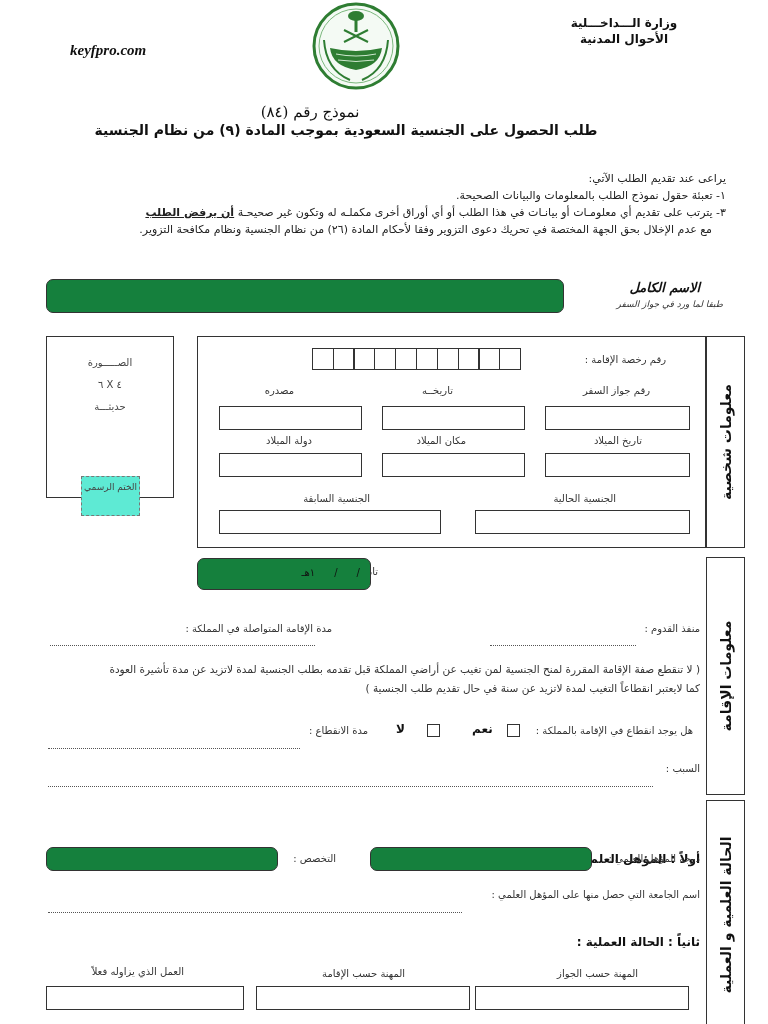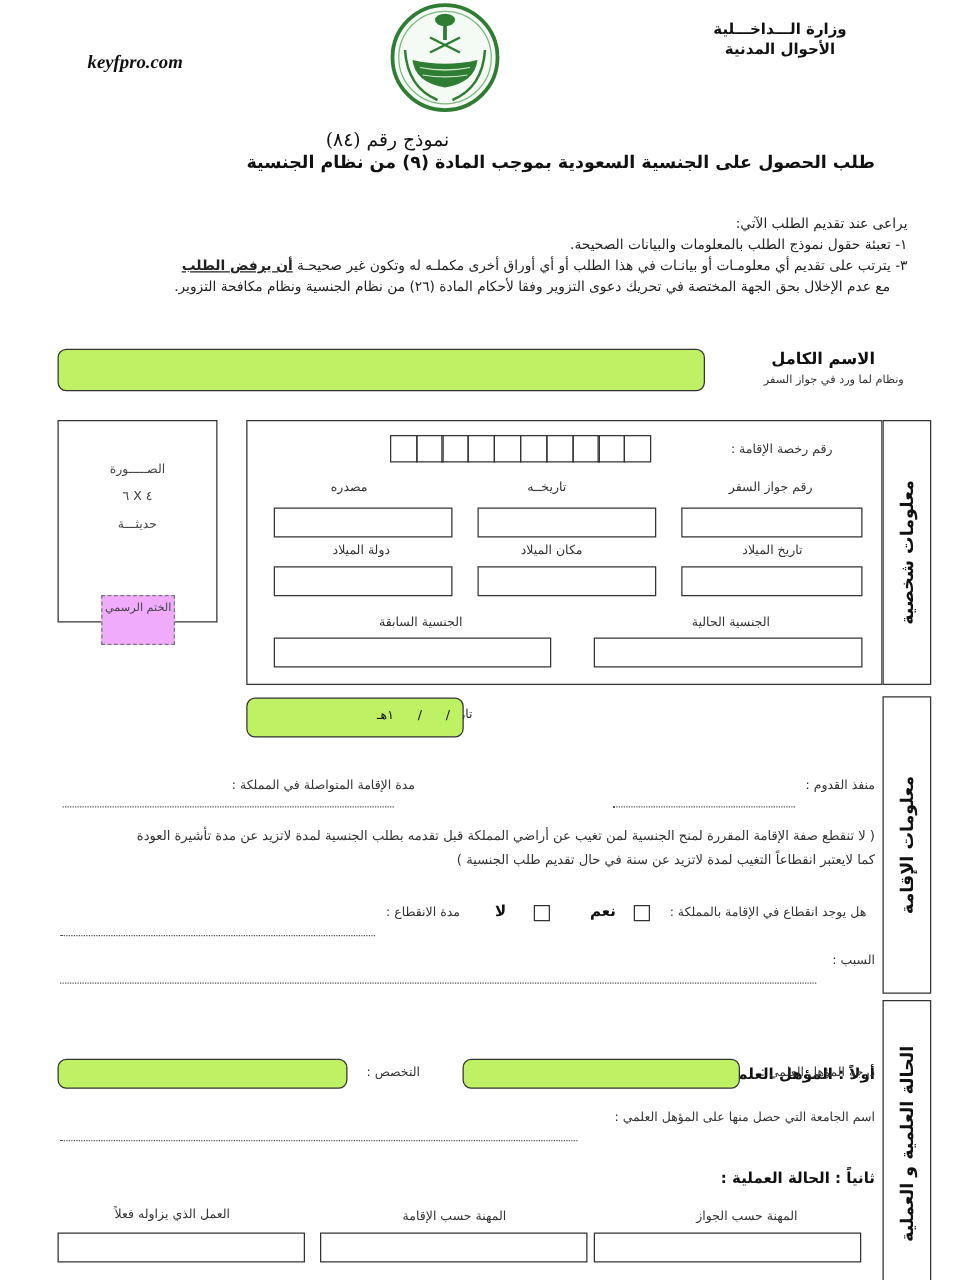--- a/index.html
+++ b/index.html
@@ -1,40 +1,40 @@
 <!DOCTYPE html>
 <html><head>
 <meta charset="utf-8">
 <style>
   html, body { margin:0; padding:0; background:#ffffff; }
   body { width:768px; height:1024px; position:relative; overflow:hidden;
          font-family:"DejaVu Sans", sans-serif; color:#111; }
   .abs { position:absolute; }
-  .rtl { direction:rtl; text-align:right; }
+  .rtl { direction:rtl; text-align:right;font-style:italic; }
   .hdr-org { right:34px; top:12px; width:220px; text-align:center; direction:rtl; }
   .hdr-org .l1 { font-family:"DejaVu Sans", sans-serif; font-weight:bold; font-size:15px; }
   .hdr-org .l2 { font-weight:bold; font-size:12px; margin-top:4px; letter-spacing:0.5px; }
   .hdr-org .l3 { font-weight:bold; font-size:12px; margin-top:2px; }
   .site { left:70px; top:42px; font-family:Liberation Serif, serif; font-style:italic; font-weight:bold; font-size:15px; }
   .emblem { left:310px; top:0; width:92px; height:96px; }
   .form-no { left:0; width:620px; top:103px; text-align:center; direction:rtl; font-family:"DejaVu Serif", serif; font-size:15px; }
-  .form-title { left:16px; width:684px; top:122px; text-align:right; direction:rtl; font-weight:bold; font-size:14px; }
+  .form-title { left:4px; width:684px; top:122px; text-align:center; direction:rtl; font-weight:bold; font-size:14px; }
   .notes { right:42px; top:170px; width:690px; direction:rtl; text-align:right; font-size:11px; line-height:17px; color:#222; }
   .notes .u { font-weight:bold; text-decoration:underline; }
   .box { border:1.3px solid #333; background:#fff; box-sizing:border-box; }
-  .rbox { border:1.3px solid #333; border-radius:7px; background:#bef264; box-sizing:border-box; }
+  .rbox { border:1.3px solid #333; border-radius:7px; background:#15803d; box-sizing:border-box; }
   .lbl { font-size:10px; color:#333; direction:rtl; white-space:nowrap; }
   .lblb { font-size:12px; font-weight:bold; direction:rtl; white-space:nowrap; }
   .side { border:1.3px solid #333; box-sizing:border-box; background:#fff; }
   .side span { position:absolute; left:50%; top:50%; transform:translate(-50%,-50%) rotate(-90deg);
                white-space:nowrap; font-weight:bold; font-size:14px; direction:rtl; }
   .dots { border-bottom:1px dotted #555; height:0; }
   .cell { display:inline-block; width:22px; height:22px; border:1.2px solid #333; box-sizing:border-box; margin-left:-1.2px; }
   .chk { width:13px; height:13px; border:1.2px solid #333; box-sizing:border-box; background:#fff; }
-  .stamp { border:1.2px dashed #777; box-sizing:border-box; text-align:center; font-size:9px; color:#444; line-height:13px; padding-top:4px; direction:rtl; background:#f0abfc; }
+  .stamp { border:1.2px dashed #777; box-sizing:border-box; text-align:center; font-size:9px; color:#444; line-height:13px; padding-top:4px; direction:rtl; background:#5eead4; }
 </style>
 </head>
 <body>
 
 <div class="abs hdr-org">
   <div class="l2">وزارة الـــداخـــلية</div>
   <div class="l3">الأحوال المدنية</div>
 </div>
 
 <div class="abs site">keyfpro.com</div>
@@ -66,25 +66,25 @@
   <div>يراعى عند تقديم الطلب الآتي:</div>
   <div>١- تعبئة حقول نموذج الطلب بالمعلومات والبيانات الصحيحة.</div>
   <div>
     <span>٣- يترتب على تقديم أي معلومـات أو بيانـات في هذا الطلب أو أي أوراق أخرى مكملـه له وتكون غير صحيحـة</span>
     <span class="u">أن يرفض الطلب</span>
   </div>
   <div style="padding-right:14px">مع عدم الإخلال بحق الجهة المختصة في تحريك دعوى التزوير وفقا لأحكام المادة (٢٦) من نظام الجنسية ونظام مكافحة التزوير.</div>
 </div>
 
 <div class="abs rtl lblb" style="right:68px; top:280px; font-size:13px;">الاسم الكامل</div>
-<div class="abs rtl lbl" style="right:45px; top:299px; font-size:9px;">ونظام لما ورد في جواز السفر</div>
+<div class="abs rtl lbl" style="right:45px; top:299px; font-size:9px;">طبقا لما ورد في جواز السفر</div>
 <div class="abs rbox" style="left:46px; top:279px; width:518px; height:34px;"></div>
 
 <div class="abs box" style="left:46px; top:336px; width:128px; height:162px;">
-  <div style="text-align:center; margin-top:28px; font-size:10px; color:#444; line-height:22px; direction:rtl;">
+  <div style="text-align:center; margin-top:15px; font-size:10px; color:#444; line-height:22px; direction:rtl;">
     <div>الصـــــورة</div>
     <div>٤ X ٦</div>
     <div>حديثـــة</div>
   </div>
 </div>
 <div class="abs stamp" style="left:81px; top:476px; width:59px; height:40px;">
   <span>الختم الرسمي</span>
 </div>
 
 <div class="abs box" style="left:197px; top:336px; width:509px; height:212px;"></div>

